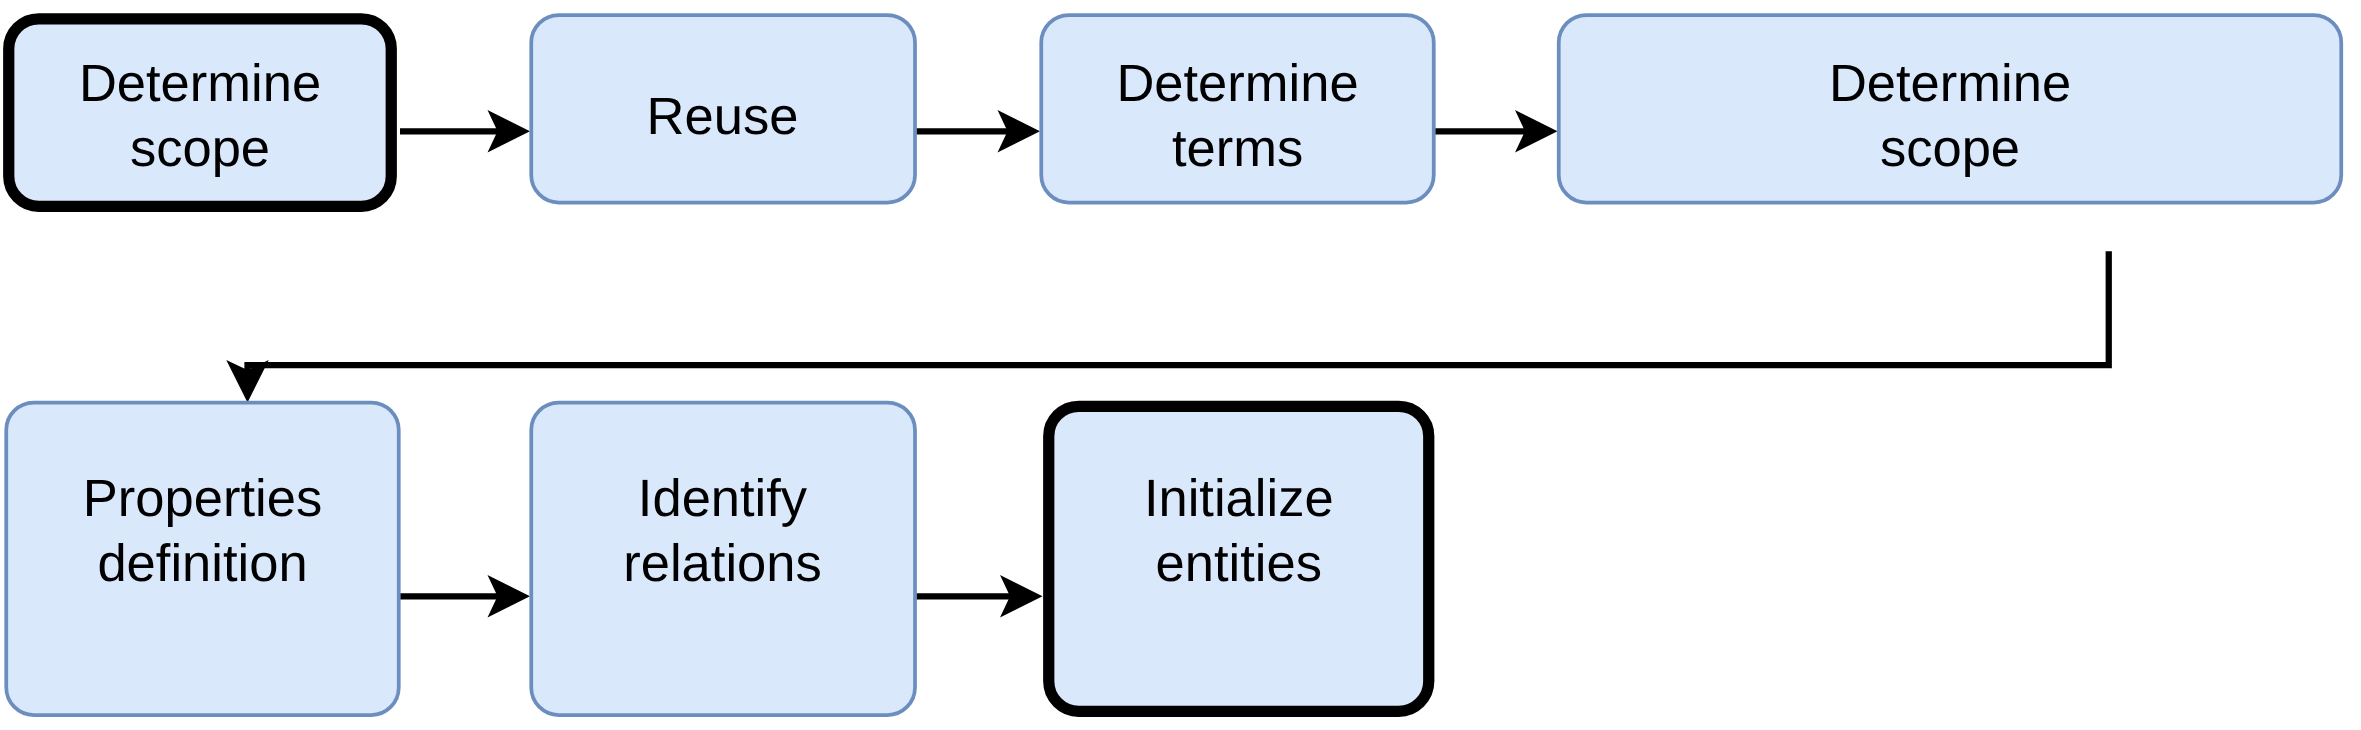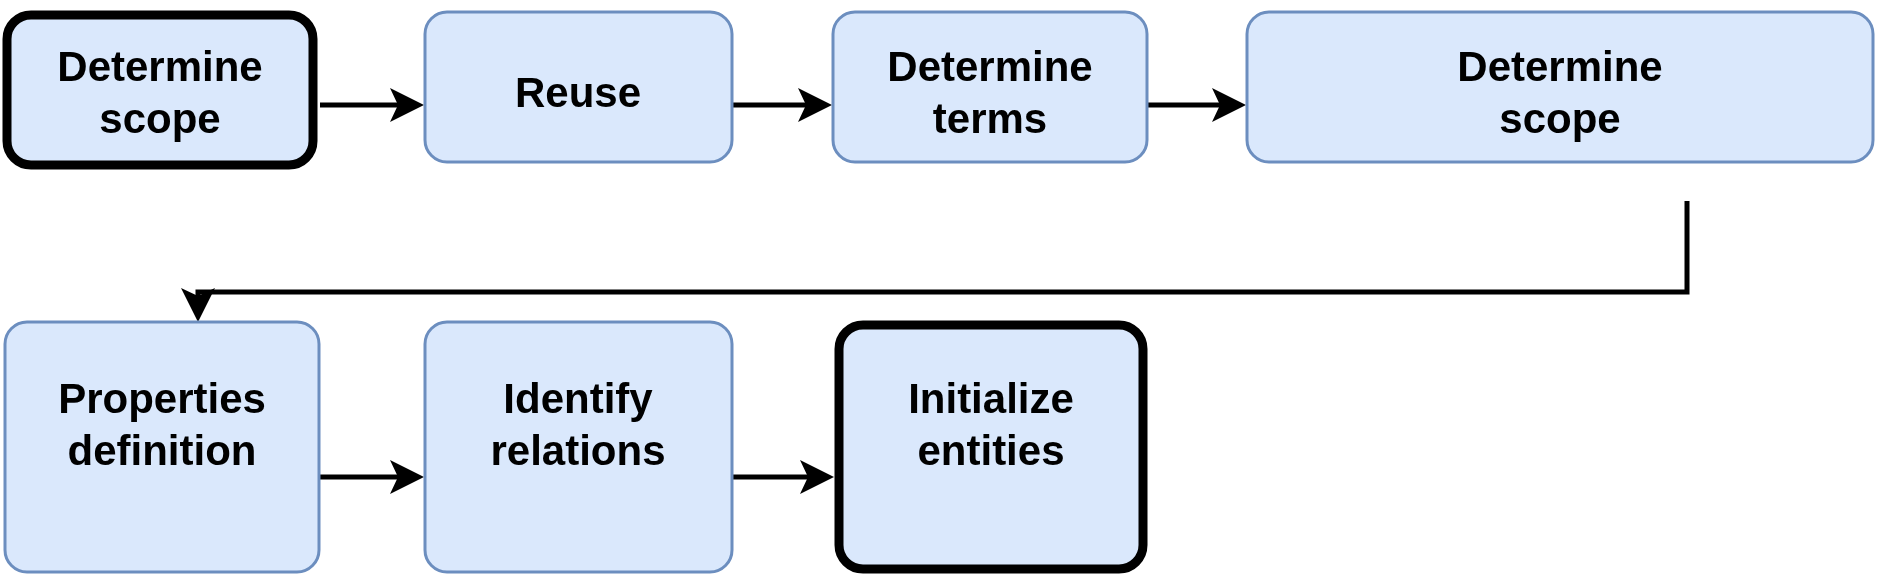--- a/index.html
+++ b/index.html
@@ -11,21 +11,20 @@
     width: 1889px;
     height: 584px;
     font-family: "Liberation Sans", sans-serif;
     overflow: hidden;
   }
   #flowchart-root {
     position: relative;
     width: 1616px;
     height: 584px;
     background: #ffffff;
-    font-weight: bold;
   }
   svg.flow-svg {
     display: block;
     width: 1889px;
     height: 584px;
   }
   .node-rect {
     fill: #dae8fc;
   }
   .node-rect.normal {

